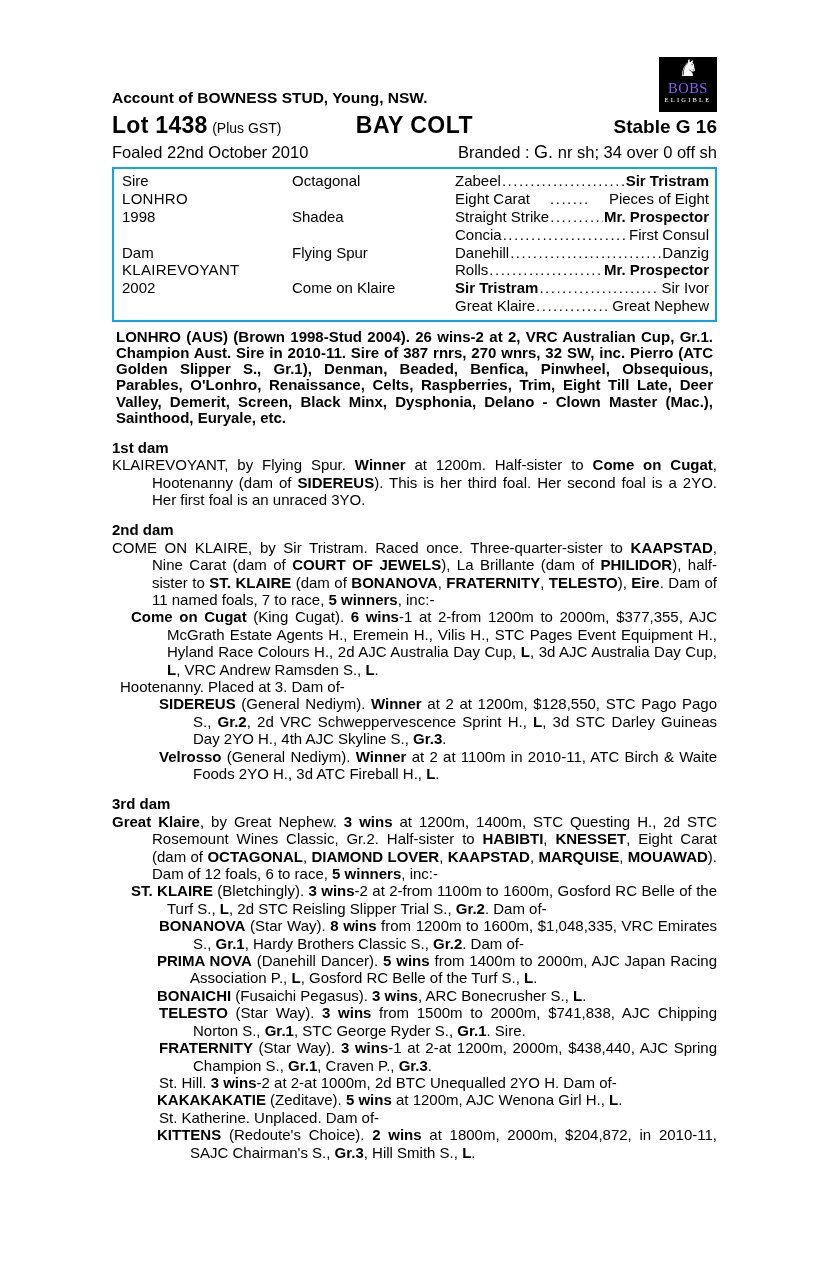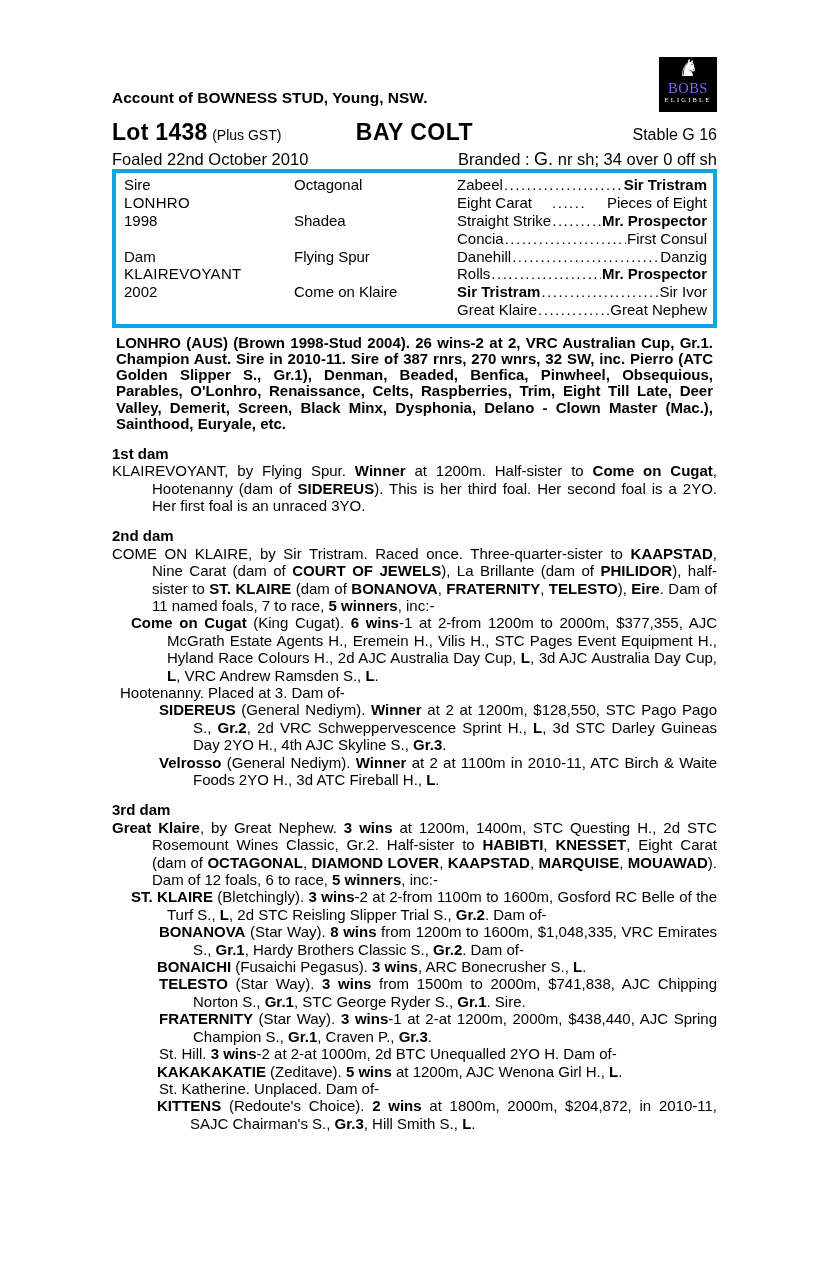--- a/index.html
+++ b/index.html
@@ -8,31 +8,31 @@
   .page { position:relative; width:827px; height:1270px; padding:0 110px 0 112px; overflow:hidden; background:#fff; }
 
   
   .bobs { position:absolute; top:57px; right:110px; width:58px; height:55px; background:#000;
           display:flex; flex-direction:column; align-items:center; justify-content:flex-start; }
   .bobs .horse { color:#fff; font-size:23px; line-height:22px; transform:scaleX(-1); height:24px; }
   .bobs .t1 { color:#8b5cf6; font-family:"Liberation Serif", serif; font-size:14.5px; line-height:14px; letter-spacing:.5px; }
   .bobs .t2 { color:#fff; font-family:"Liberation Serif", serif; font-size:6.5px; letter-spacing:2.2px; line-height:9px; }
 
   .account { margin-top:88px; font-weight:bold; font-size:15.5px; line-height:19px; }
-  .lot-row { margin-top:12px; display:grid; grid-template-columns:1fr auto 1fr; align-items:baseline;gap:34px; }
+  .lot-row { margin-top:5px; display:grid; grid-template-columns:1fr auto 1fr; align-items:baseline;gap:34px; }
   .lot-left { white-space:nowrap; }
   .lot-num { font-weight:bold; font-size:23px; letter-spacing:.3px; }
   .gst { font-size:14px; }
   .colt-title { font-weight:bold; font-size:23px; letter-spacing:.5px; text-align:center; }
-  .stable { font-weight:normal; font-size:16px; justify-self:end;text-align:right; }
+  .stable { font-weight:bold; font-size:19px; justify-self:end;text-align:right; }
   .foaled-row { display:flex; justify-content:space-between; align-items:baseline; font-size:16.5px; margin-top:3px; line-height:20px; }
   .brand-mark { font-size:18px; font-weight:500; }
 
   
-  .ptable { border:4px solid #0ea5e9; padding:3px 6px 5px 8px;
+  .ptable { margin-top:5px; border:2px solid #0ea5e9; padding:3px 6px 5px 8px;
             display:grid; grid-template-columns:170px 163px 1fr; grid-auto-rows:17.9px;
             font-size:15px; align-items:baseline; }
   .ptable .cell { line-height:17.9px; white-space:nowrap; }
   .ptable .hname { font-weight:normal; font-size:15px; letter-spacing:.3px; }
   .l3row { display:flex; align-items:baseline; line-height:17.9px; grid-column:3; overflow:hidden; }
   .l3row .nm, .l3row .rn { white-space:nowrap; }
   .l3row .ld { flex:1 1 auto; overflow:hidden; white-space:nowrap; min-width:6px; margin:0 1px; }
   .l3row .ld::after { content:"......................................................................................"; letter-spacing:1.5px; }
   .bold { font-weight:bold; }
 
@@ -143,20 +143,21 @@
         <p class="e-l1"><b>Come on Cugat</b><span> (King Cugat). </span><b>6 wins</b><span>-1 at 2-from 1200m to 2000m, $377,355, AJC McGrath Estate Agents H., Eremein H., Vilis H., STC Pages Event Equipment H., Hyland Race Colours H., 2d AJC Australia Day Cup, </span><b>L</b><span>, 3d AJC Australia Day Cup, </span><b>L</b><span>, VRC Andrew Ramsden S., </span><b>L</b><span>.</span></p>
         <p class="e-lh"><span>Hootenanny. Placed at 3. Dam of-</span></p>
         <p class="e-l2"><b>SIDEREUS</b><span> (General Nediym). </span><b>Winner</b><span> at 2 at 1200m, $128,550, STC Pago Pago S., </span><b>Gr.2</b><span>, 2d VRC Schweppervescence Sprint H., </span><b>L</b><span>, 3d STC Darley Guineas Day 2YO H., 4th AJC Skyline S., </span><b>Gr.3</b><span>.</span></p>
         <p class="e-l2"><b>Velrosso</b><span> (General Nediym). </span><b>Winner</b><span> at 2 at 1100m in 2010-11, ATC Birch &amp; Waite Foods 2YO H., 3d ATC Fireball H., </span><b>L</b><span>.</span></p>
       </div>
       <div class="section">
         <h3>3rd dam</h3>
         <p class="e-l0"><b>Great Klaire</b><span>, by Great Nephew. </span><b>3 wins</b><span> at 1200m, 1400m, STC Questing H., 2d STC Rosemount Wines Classic, Gr.2. Half-sister to </span><b>HABIBTI</b><span>, </span><b>KNESSET</b><span>, Eight Carat (dam of </span><b>OCTAGONAL</b><span>, </span><b>DIAMOND LOVER</b><span>, </span><b>KAAPSTAD</b><span>, </span><b>MARQUISE</b><span>, </span><b>MOUAWAD</b><span>). Dam of 12 foals, 6 to race, </span><b>5 winners</b><span>, inc:-</span></p>
         <p class="e-l1"><b>ST. KLAIRE</b><span> (Bletchingly). </span><b>3 wins</b><span>-2 at 2-from 1100m to 1600m, Gosford RC Belle of the Turf S., </span><b>L</b><span>, 2d STC Reisling Slipper Trial S., </span><b>Gr.2</b><span>. Dam of-</span></p>
         <p class="e-l2"><b>BONANOVA</b><span> (Star Way). </span><b>8 wins</b><span> from 1200m to 1600m, $1,048,335, VRC Emirates S., </span><b>Gr.1</b><span>, Hardy Brothers Classic S., </span><b>Gr.2</b><span>. Dam of-</span></p>
+        <p class="e-l3"><b>PRIMA NOVA</b><span> (Danehill Dancer). </span><b>5 wins</b><span> from 1400m to 2000m, AJC Japan Racing Association P., </span><b>L</b><span>, Gosford RC Belle of the Turf S., </span><b>L</b><span>.</span></p>
         <p class="e-l3"><b>BONAICHI</b><span> (Fusaichi Pegasus). </span><b>3 wins</b><span>, ARC Bonecrusher S., </span><b>L</b><span>.</span></p>
         <p class="e-l2"><b>TELESTO</b><span> (Star Way). </span><b>3 wins</b><span> from 1500m to 2000m, $741,838, AJC Chipping Norton S., </span><b>Gr.1</b><span>, STC George Ryder S., </span><b>Gr.1</b><span>. Sire.</span></p>
         <p class="e-l2"><b>FRATERNITY</b><span> (Star Way). </span><b>3 wins</b><span>-1 at 2-at 1200m, 2000m, $438,440, AJC Spring Champion S., </span><b>Gr.1</b><span>, Craven P., </span><b>Gr.3</b><span>.</span></p>
         <p class="e-l2"><span>St. Hill. </span><b>3 wins</b><span>-2 at 2-at 1000m, 2d BTC Unequalled 2YO H. Dam of-</span></p>
         <p class="e-l3"><b>KAKAKAKATIE</b><span> (Zeditave). </span><b>5 wins</b><span> at 1200m, AJC Wenona Girl H., </span><b>L</b><span>.</span></p>
         <p class="e-l2"><span>St. Katherine. Unplaced. Dam of-</span></p>
         <p class="e-l3"><b>KITTENS</b><span> (Redoute's Choice). </span><b>2 wins</b><span> at 1800m, 2000m, $204,872, in 2010-11, SAJC Chairman's S., </span><b>Gr.3</b><span>, Hill Smith S., </span><b>L</b><span>.</span></p>
       </div>
     </div>
 

